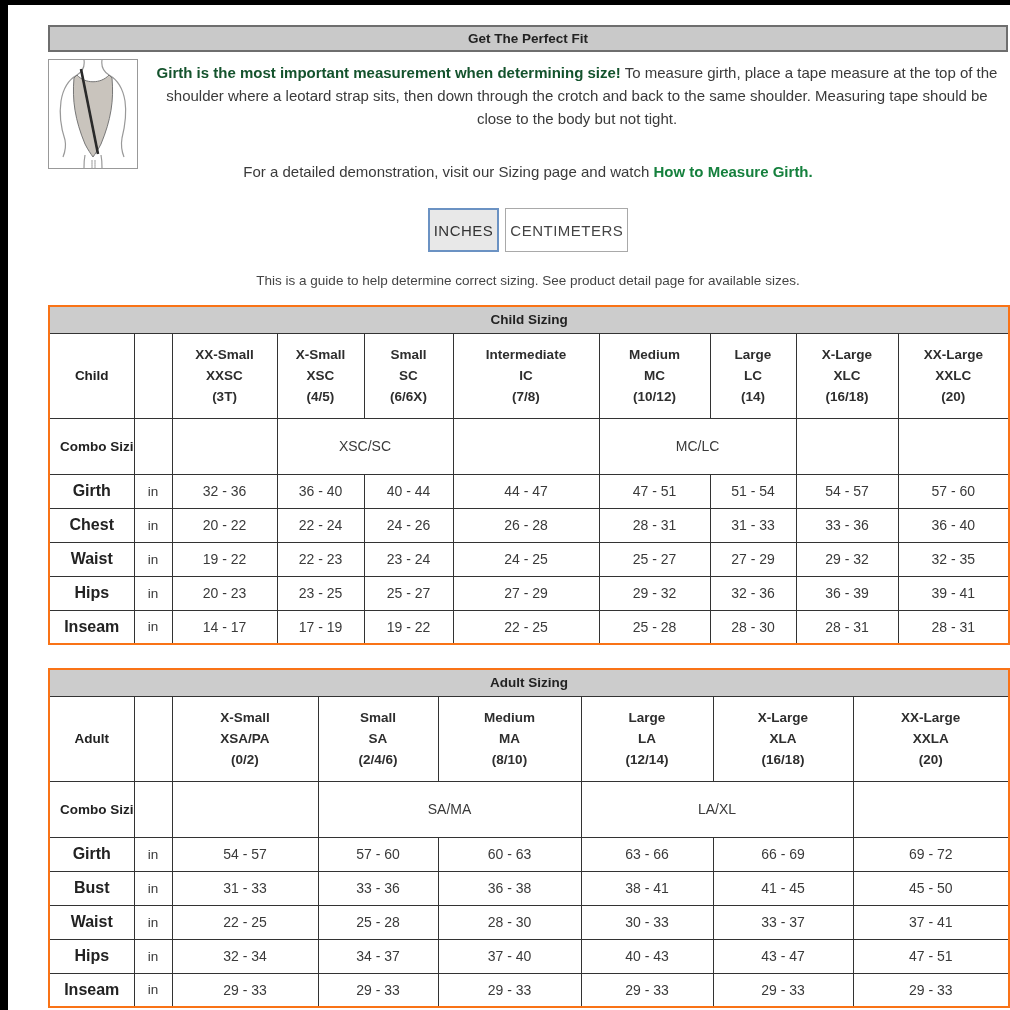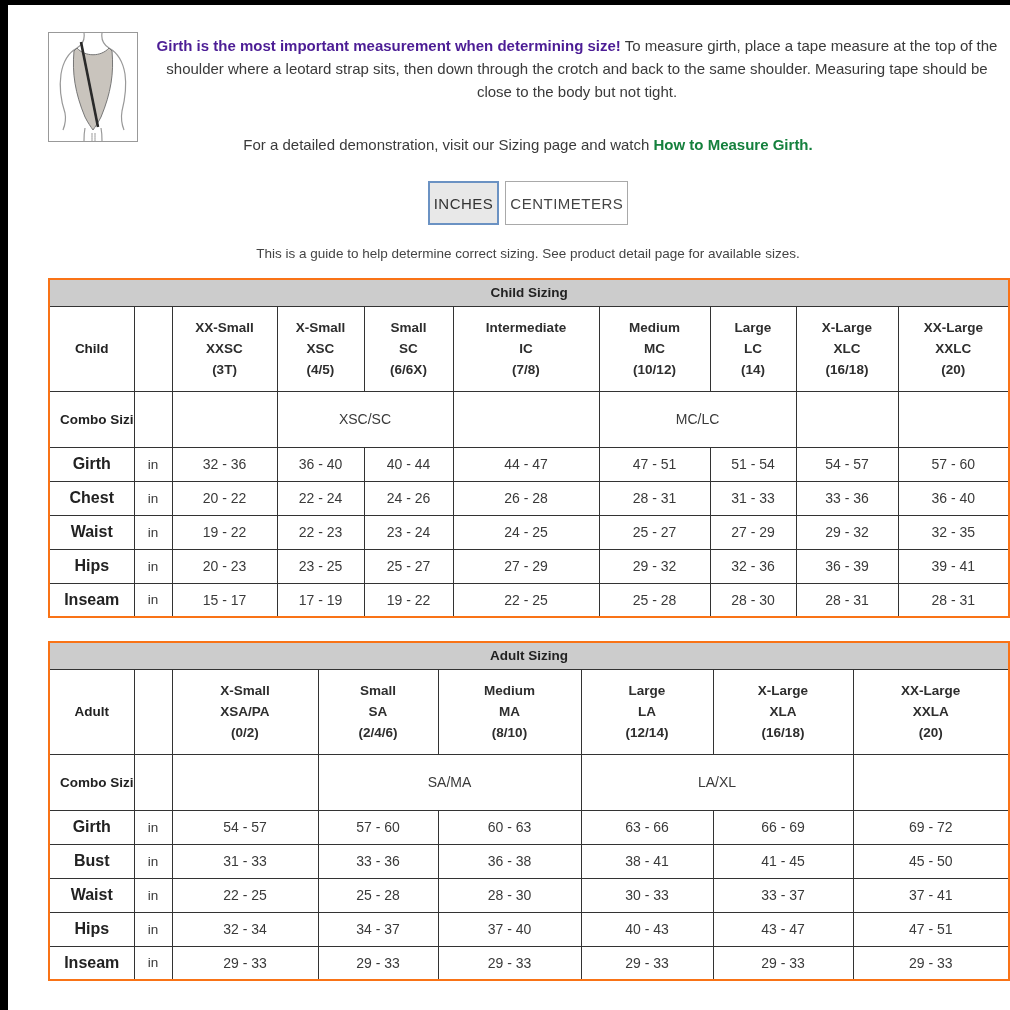--- a/index.html
+++ b/index.html
@@ -22,21 +22,21 @@
 
   .intro-row { display: flex; margin-top: 7px; width: 960px; }
   .diagram-box {
     width: 90px; height: 110px; flex: 0 0 auto;
     border: 1px solid #999; background: #fff;
   }
   .intro {
     flex: 1; text-align: center; font-size: 15px; line-height: 23px;
     padding: 2px 6px 0 14px; color: #3a3a3a;
   }
-  .intro b { color: #4c1d95; margin-top: 28px; }
+  .intro b { color: #14532d; margin-top: 28px; }
 
   .demo { width: 960px; text-align: center; font-size: 15px; margin-top: -6px; color: #3a3a3a; }
   .demo b { color: #15803d; }
 
   .unit-buttons { width: 960px; text-align: center; margin-top: 28px; }
   .btn {
     font-family: "Liberation Sans", sans-serif;
     font-size: 15px; color: #444; letter-spacing: 0.5px;
     background: #fff; border: 1px solid #a9a9a9;
     padding: 11px 4px; height: 44px; vertical-align: middle;
@@ -75,20 +75,21 @@
   .data-row th, .data-row td { height: 34px; }
   .row-label { font-size: 16px; font-weight: bold; color: #222; }
   .unit-cell { font-size: 13.5px; color: #3a3a3a; }
   .val-cell { font-size: 14px; color: #3a3a3a; }
 </style>
 </head>
 <body>
 
 <div class="content">
 
+  <div class="title-bar">Get The Perfect Fit</div>
 
   <div class="intro-row">
     <div class="diagram-box">
       <svg width="88" height="108" viewBox="0 0 88 108" xmlns="http://www.w3.org/2000/svg">
 
         <path d="M35,0 C36,7 33,12 28,15" fill="none" stroke="#999" stroke-width="1.2"></path>
         <path d="M53,0 C52,7 55,12 60,15" fill="none" stroke="#999" stroke-width="1.2"></path>
         <path d="M28,15 C19,20 14,29 12,41 C10,55 12,68 16,80 C17,85 16,92 14,97" fill="none" stroke="#999" stroke-width="1.2"></path>
         <path d="M60,15 C69,20 74,29 76,41 C78,55 76,66 73,78 C72,84 73,92 75,97" fill="none" stroke="#999" stroke-width="1.2"></path>
         <path d="M36,95 C35,100 35,104 35,108" fill="none" stroke="#999" stroke-width="1.2"></path>
@@ -227,21 +228,21 @@
             <td class="val-cell">25 - 27</td>
             <td class="val-cell">27 - 29</td>
             <td class="val-cell">29 - 32</td>
             <td class="val-cell">32 - 36</td>
             <td class="val-cell">36 - 39</td>
             <td class="val-cell">39 - 41</td>
           </tr>
           <tr class="data-row">
             <th class="row-label">Inseam</th>
             <td class="unit-cell">in</td>
-            <td class="val-cell">15 - 17</td>
+            <td class="val-cell">14 - 17</td>
             <td class="val-cell">17 - 19</td>
             <td class="val-cell">19 - 22</td>
             <td class="val-cell">22 - 25</td>
             <td class="val-cell">25 - 28</td>
             <td class="val-cell">28 - 30</td>
             <td class="val-cell">28 - 31</td>
             <td class="val-cell">28 - 31</td>
           </tr>
         </tbody>
       </table>

